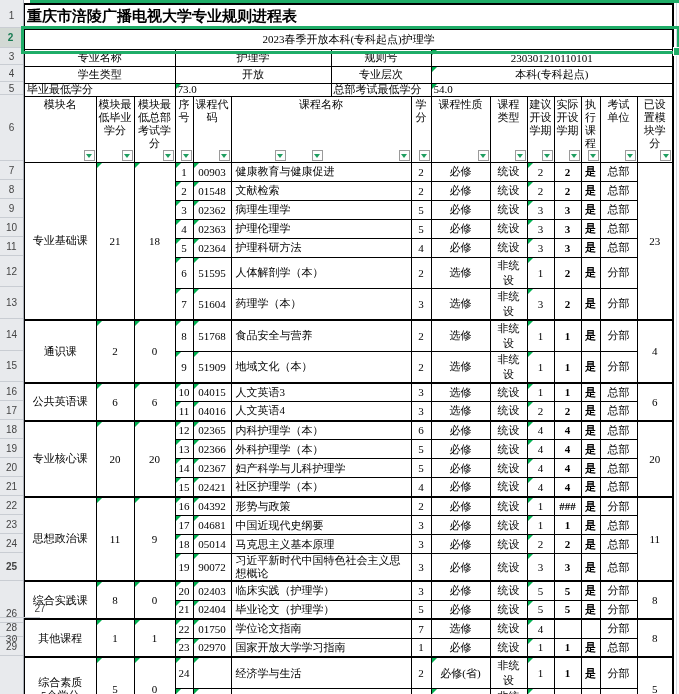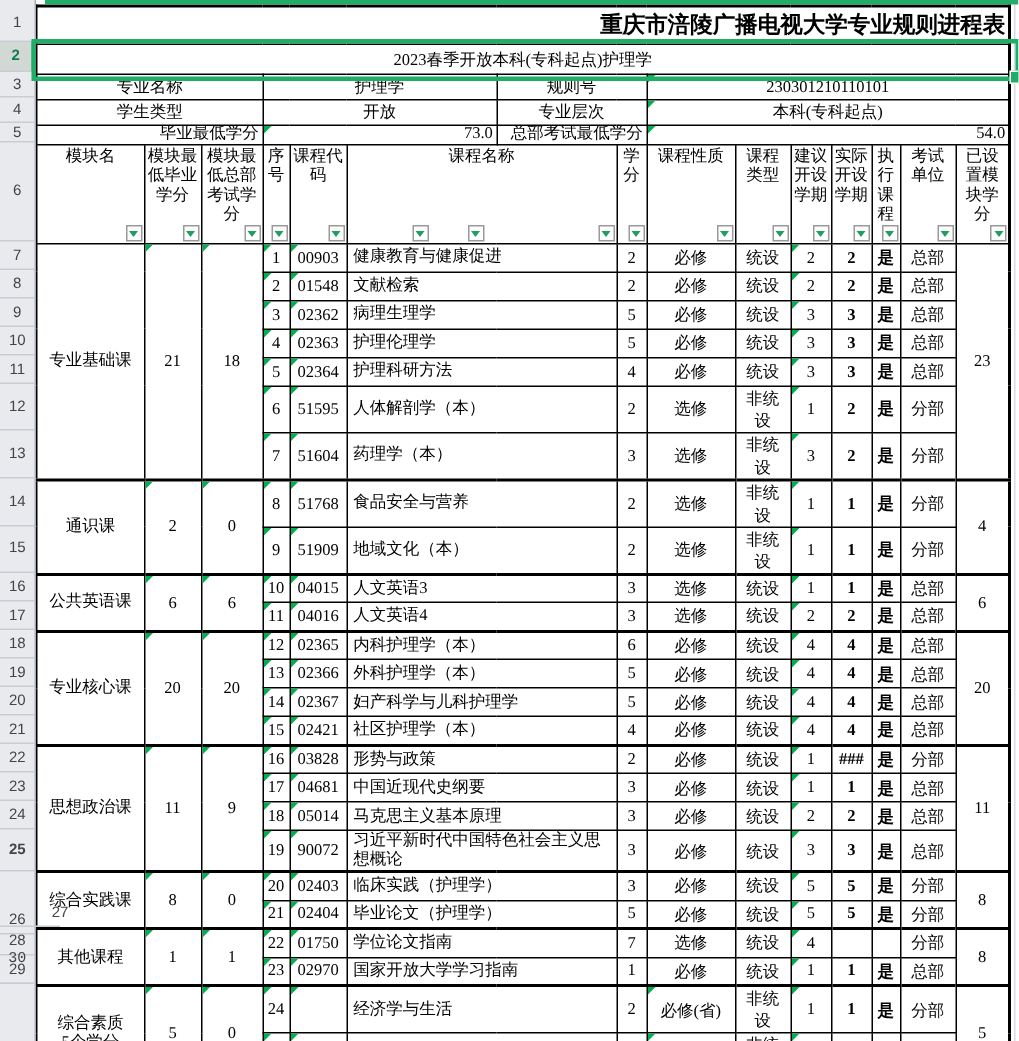--- a/index.html
+++ b/index.html
@@ -9,24 +9,24 @@
   #gutter{position:absolute;left:0;top:0;width:23px;height:694px;background:#E8EAED;
           border-right:1px solid #A9AEB7;font-family:"Liberation Sans","DejaVu Sans",sans-serif;
           font-size:10px;color:#444;z-index:3;}
   .gcell{position:absolute;left:0;width:23px;display:flex;align-items:center;justify-content:center;
          border-bottom:1px solid #C9CDD3;box-sizing:border-box;}
   .gsel{background:#D2D9D4;color:#157A50;font-weight:bold;border-right:2px solid #1FAD68;}
   
   #sheetwrap{position:absolute;left:23px;top:3px;}
   table#sheet{border-collapse:collapse;table-layout:fixed;width:649px;border:2px solid #000;}
   td,th{border:1px solid #000;box-sizing:border-box;overflow:hidden;padding:0 2px;vertical-align:middle;}
-  .r-title td{height:25px;font-size:15px;font-weight:bold;text-align:right;}
+  .r-title td{height:25px;font-size:15px;font-weight:bold;text-align:left;}
   .r-banner td{height:20px;text-align:center;}
   .r-info td{height:17px;text-align:center;}
-  .r-info5 td{height:13px;text-align:right;line-height:11px;}
+  .r-info5 td{height:13px;text-align:left;line-height:11px;}
   .r-hdr th{height:66px;position:relative;font-weight:normal;vertical-align:top;text-align:center;
             line-height:13px;padding-top:1px;}
   .th-act,.th-exec{font-weight:bold;}
   .th-set{padding:1px 4px 0 4px;}
   .crow td{height:19px;}
   .tc{text-align:center;}
   .nm{text-align:left;padding-left:4px;line-height:13px;}
   .b{font-weight:bold;}
   .mod{text-align:center;white-space:pre-line;line-height:13px;}
   .bend td{border-bottom:2px solid #000;}
@@ -379,21 +379,21 @@
             <td class="tc tri">4</td>
             <td class="tc b">4</td>
             <td class="tc b">是</td>
             <td class="tc">总部</td>
           </tr>
           <tr class="crow">
             <td class="mod" rowspan="4">思想政治课</td>
             <td class="tc tri" rowspan="4">11</td>
             <td class="tc tri" rowspan="4">9</td>
             <td class="tc tri">16</td>
-            <td class="tc tri">03828</td>
+            <td class="tc tri">04392</td>
             <td class="nm" colspan="2">形势与政策</td>
             <td class="tc">2</td>
             <td class="tc">必修</td>
             <td class="tc">统设</td>
             <td class="tc tri">1</td>
             <td class="tc b">###</td>
             <td class="tc b">是</td>
             <td class="tc">分部</td>
             <td class="tc" rowspan="4">11</td>
           </tr>

